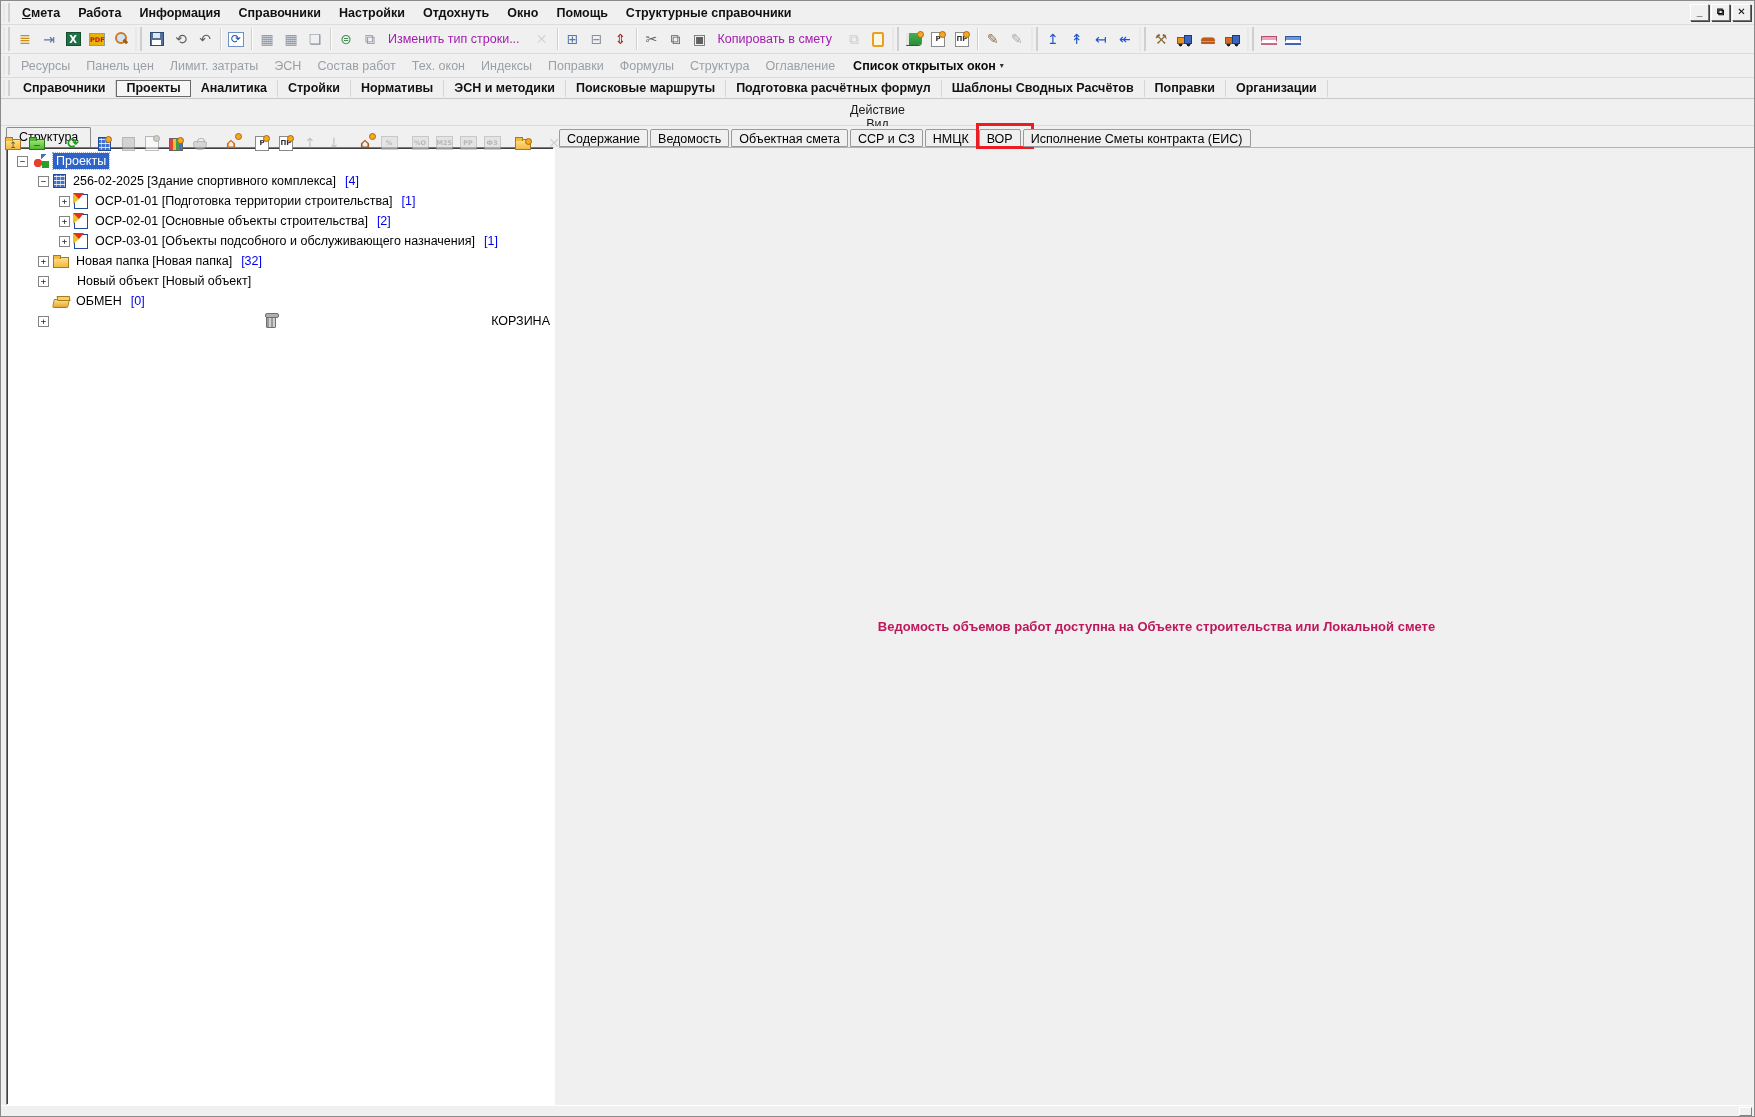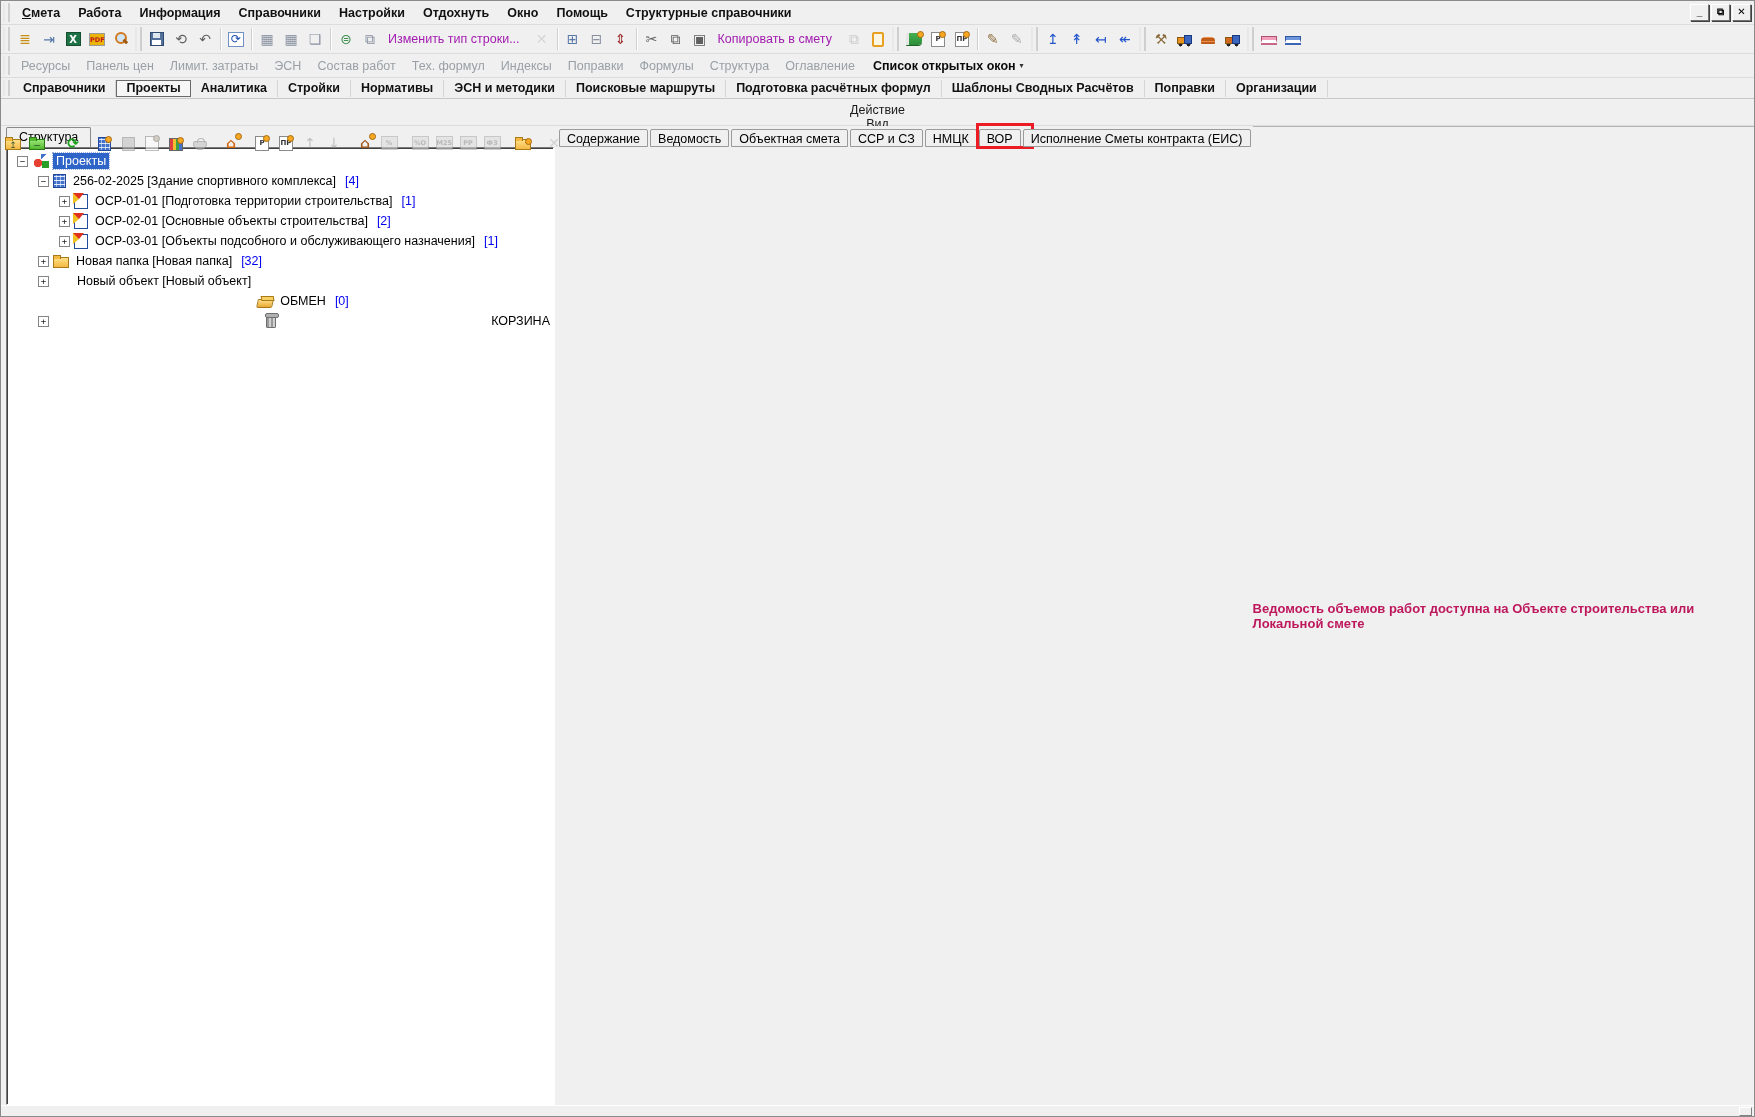--- a/index.html
+++ b/index.html
@@ -107,21 +107,21 @@
      border-left:6px solid #f0c020; border-top:6px solid #e03020; border-right:5px solid transparent; border-bottom:5px solid transparent; }
   .ti-folder { width:16px; height:11px; background:linear-gradient(#ffe08a,#f4b942); border:1px solid #a87a1a; margin-top:2px; }
   .ti-folder::before { content:""; position:absolute; top:-3px; left:-1px; width:6px; height:3px; background:#f4b942; border:1px solid #a87a1a; border-bottom:none; }
   .ti-house { font-size:16px; font-weight:bold; color:#d06810; font-family:"DejaVu Sans",sans-serif; }
   .ti-exchange { width:16px; height:9px; background:linear-gradient(#ffe08a,#e8a830); border:1px solid #a87a1a; margin-top:5px; transform:skewX(-12deg); border-radius:1px 1px 2px 2px; }
   .ti-exchange::before { content:""; position:absolute; left:2px; top:-4px; width:11px; height:3px; background:#f8d060; border:1px solid #a87a1a; transform:skewX(20deg); }
   .ti-trash { width:10px; height:13px; margin:1px auto 0; background:repeating-linear-gradient(90deg,#9a9a9a 0 2px,#d0d0d0 2px 4px); border:1px solid #707070; border-radius:2px 2px 1px 1px; }
   .ti-trash::before { content:""; position:absolute; left:-2px; top:-3px; width:12px; height:3px; background:#b0b0b0; border:1px solid #707070; border-radius:2px; }
 
   
-  .right { flex:1 1 auto; display:flex; min-width:0; padding-left:5px; }
+  .right { flex:1 1 auto; display:flex; flex-direction:column; min-width:0; padding-left:5px; }
   .rtabs { height:21px; display:flex; align-items:flex-end; position:relative; }
   .rtab { height:18px; padding:2px 7px 0; margin-right:2px; border:1px solid #9a9a9a; border-radius:2px 2px 0 0; background:#f0f0f0; white-space:nowrap; position:relative; font-size:12.5px; }
   .rtab.annotated::after { content:""; position:absolute; left:-4px; right:-14px; top:-7px; bottom:-3px; border:3px solid #ec1c24; pointer-events:none; }
   .rbody { flex:1 1 auto; border-top:1px solid #b4b4b4; display:flex; align-items:center; justify-content:center; background:#f0f0f0; }
   .centermsg { font-weight:bold; font-size:13px; color:#be185d; }
 
   
   .strip { height:11px; flex:0 0 auto; background:#f0f0f0; border-top:1px solid #fff; display:flex; justify-content:flex-end; align-items:center; }
   .stripbox { width:13px; height:9px; margin-right:2px; background:#f0f0f0; border:1px solid #fff; border-right-color:#808080; border-bottom-color:#808080; }
   .status { height:26px; flex:0 0 auto; background:#f0f0f0; border-top:1px solid #d0d0d0; display:flex; align-items:stretch; padding:2px 3px 3px; gap:4px; }
@@ -289,21 +289,21 @@
     </div>
 
   <div class="row tb3">
     <div class="grip"></div>
     <div id="panel-items" style="display:flex">
         <div class="pbitem">Ресурсы</div>
         <div class="pbitem">Панель цен</div>
         <div class="pbitem">Лимит. затраты</div>
         <div class="pbitem">ЭСН</div>
         <div class="pbitem">Состав работ</div>
-        <div class="pbitem">Тех. формул</div>
+        <div class="pbitem">Тех. окон</div>
         <div class="pbitem">Индексы</div>
         <div class="pbitem">Поправки</div>
         <div class="pbitem">Формулы</div>
         <div class="pbitem">Структура</div>
         <div class="pbitem">Оглавление</div>
       </div>
     <div class="openwin">Список открытых окон</div>
     <div class="dropglyph">▾</div>
   </div>
 
@@ -440,21 +440,21 @@
             <span class="exp">+</span>
             <span class="ticon ti-folder"></span>
             <span class="tlbl">Новая папка [Новая папка]</span>
             <span class="tcount">[32]</span>
           </div>
           <div class="trow" style="padding-left: 31px;">
             <span class="exp">+</span>
             <span class="ticon ti-house"></span>
             <span class="tlbl">Новый объект [Новый объект]</span>
           </div>
-          <div class="trow" style="padding-left: 31px; justify-content: center;">
+          <div class="trow" style="padding-left: 31px;">
             <span class="expspace"></span>
             <span class="ticon ti-exchange"></span>
             <span class="tlbl">ОБМЕН</span>
             <span class="tcount">[0]</span>
           </div>
           <div class="trow" style="padding-left: 31px;">
             <span class="exp">+</span>
             <span class="ticon ti-trash"></span>
             <span class="tlbl">КОРЗИНА</span>
           </div>

